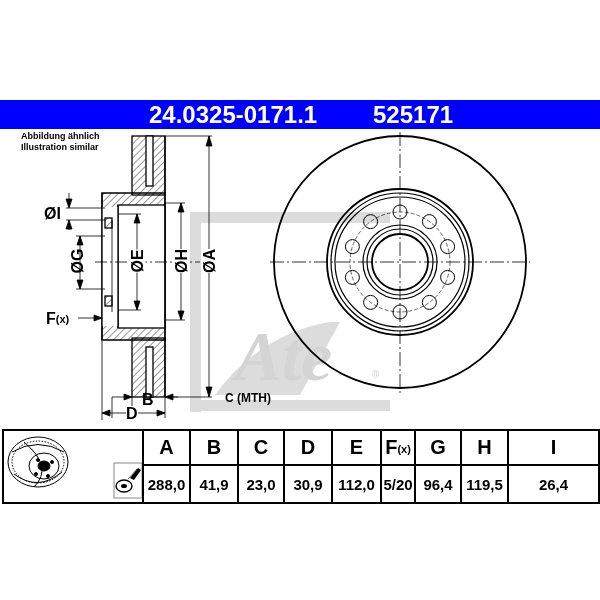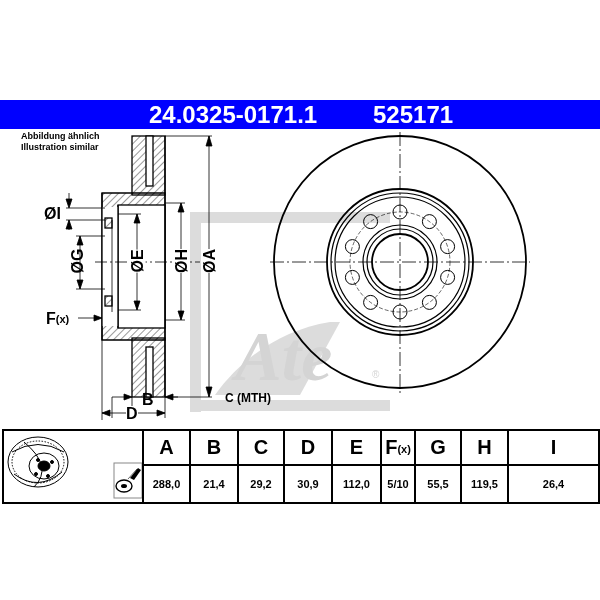--- a/index.html
+++ b/index.html
@@ -6,21 +6,21 @@
   body { width:600px; height:600px; position:relative; overflow:hidden; font-family:"Liberation Sans", sans-serif; }
   .banner { position:absolute; left:0; top:100px; width:600px; height:29px; background:#0000ff; color:#ffffff;padding-left:24px; }
   .banner .part { position:absolute; top:-1px; font-size:24px; font-weight:bold; line-height:31px; letter-spacing:0px; }
   .caption { position:absolute; left:5px; top:131px; font-size:9px; font-weight:bold; line-height:11px; color:#000;margin-left:16px; }
   svg.drawing { position:absolute; left:0; top:0; }
   .dimlabel { position:absolute; font-weight:bold; color:#000; line-height:1; }
   .rot { transform-origin:center center; transform:rotate(-90deg); white-space:nowrap; }
   table.spec { position:absolute; left:2px; top:429px; width:596px; height:75px; border-collapse:collapse; table-layout:fixed; }
   table.spec td { border:2px solid #000; text-align:center; font-weight:bold; padding:0; color:#000; }
   table.spec tr.hdr td { height:33px; font-size:20px; }
-  table.spec tr.val td { height:36px; font-size:11px;margin-top:36px; }
+  table.spec tr.val td { height:36px; font-size:15px;margin-top:36px; }
   table.spec td.imgcell { border-right:2px solid #000; position:relative; }
   .fsub { font-size:11px; vertical-align:middle; }
 </style>
 </head>
 <body>
 
 <div class="banner">
   <span class="part" style="left:149px;">24.0325-0171.1</span>
   <span class="part" style="left:373px;">525171</span>
 </div>
@@ -196,23 +196,23 @@
     <td>C</td>
     <td>D</td>
     <td>E</td>
     <td><span>F</span><span class="fsub">(x)</span></td>
     <td>G</td>
     <td>H</td>
     <td>I</td>
   </tr>
   <tr class="val">
     <td>288,0</td>
-    <td>21,4</td>
-    <td>29,2</td>
+    <td>41,9</td>
+    <td>23,0</td>
     <td>30,9</td>
     <td>112,0</td>
-    <td>5/10</td>
-    <td>55,5</td>
+    <td>5/20</td>
+    <td>96,4</td>
     <td>119,5</td>
     <td>26,4</td>
   </tr>
 </tbody>
   </table>
 
 </body></html>

